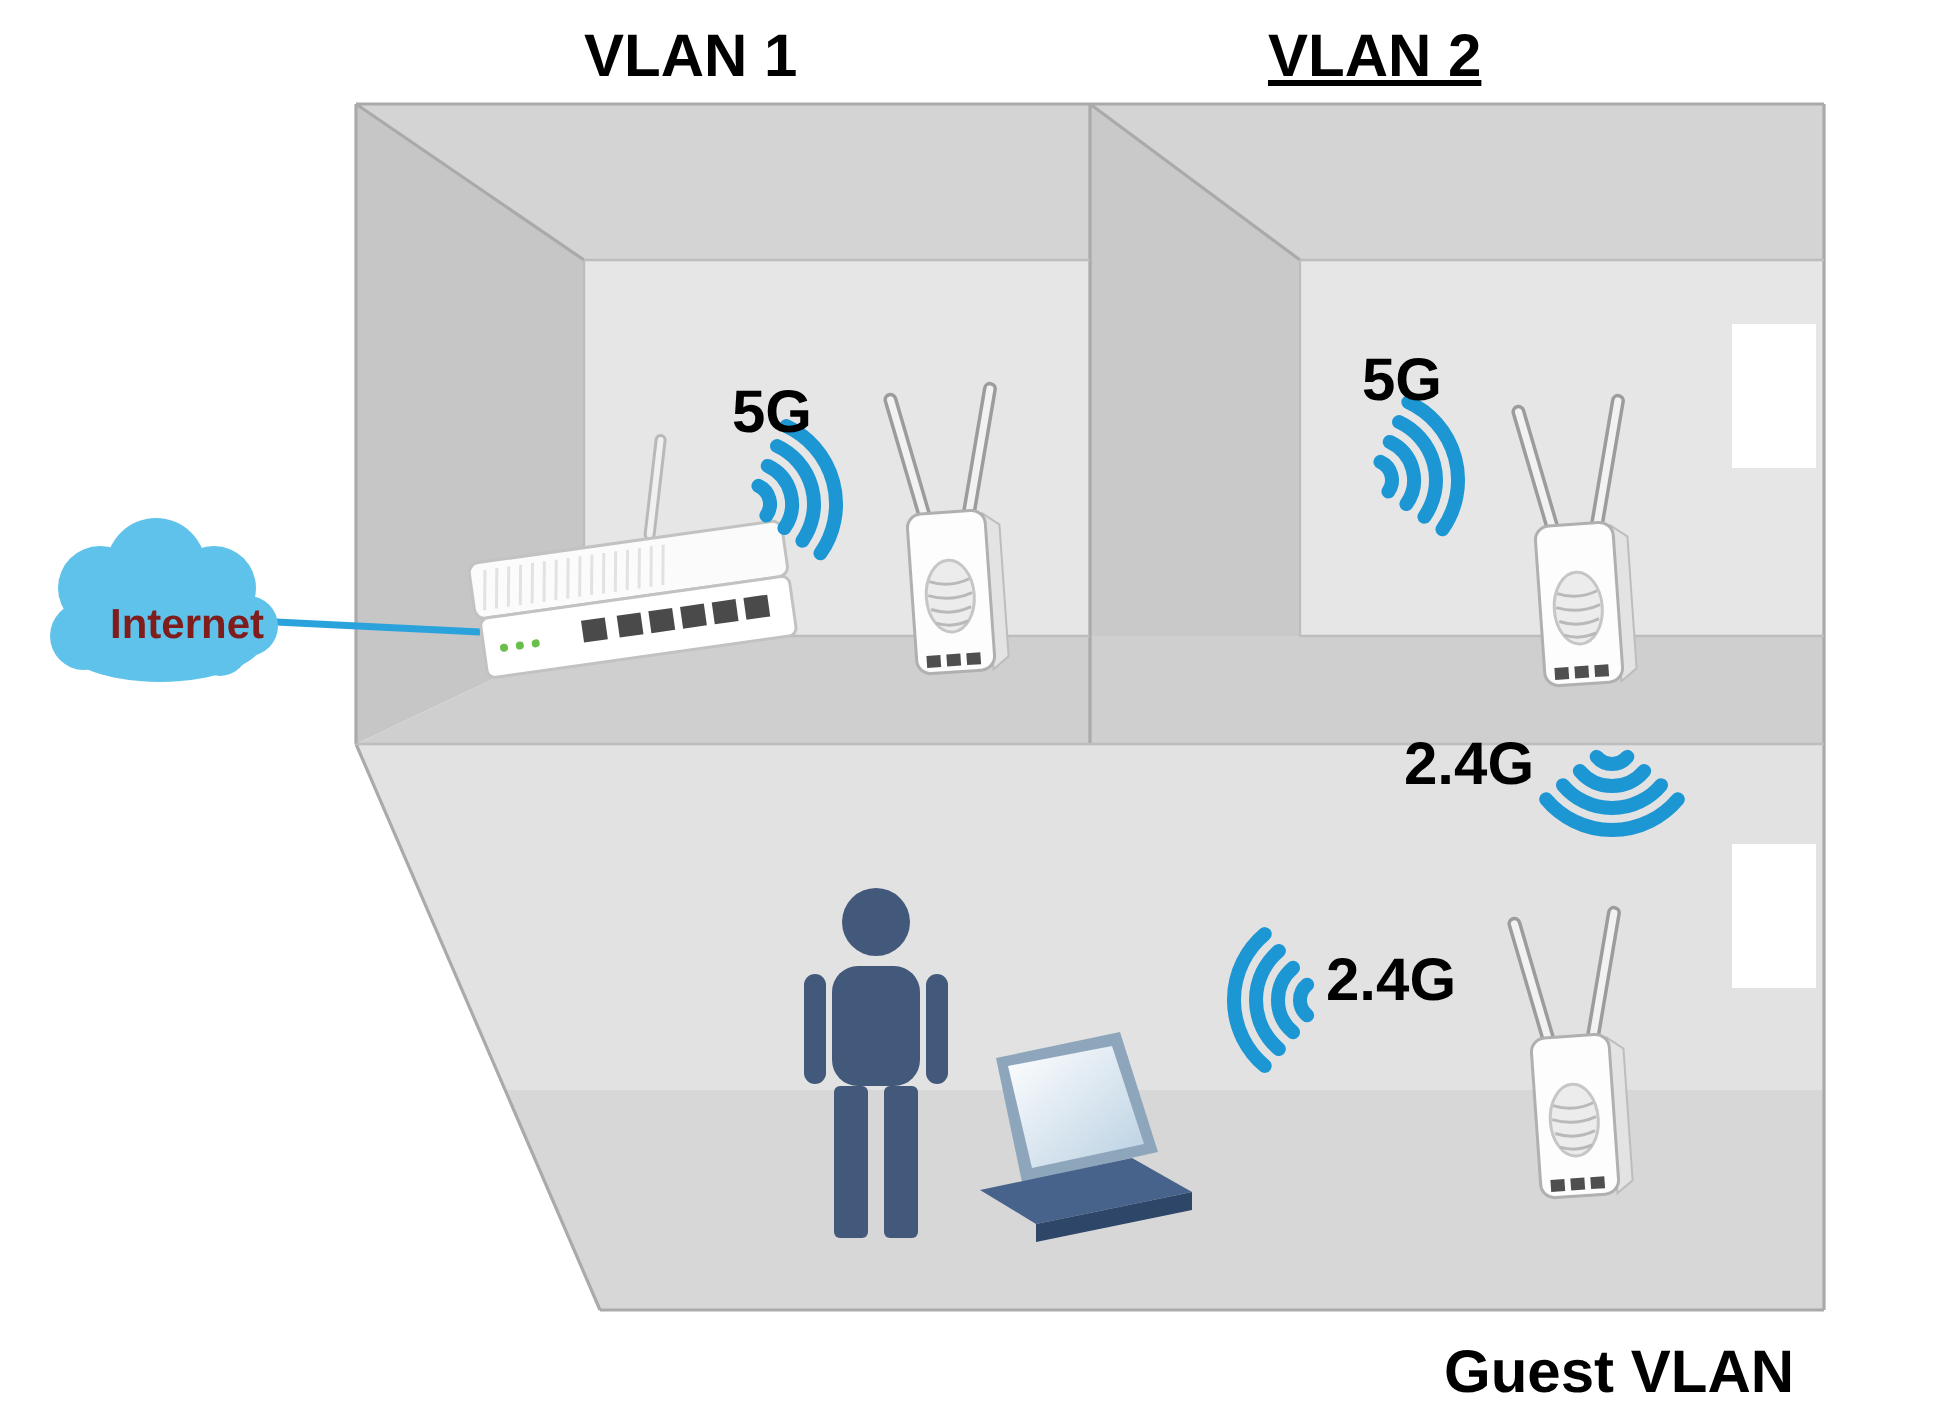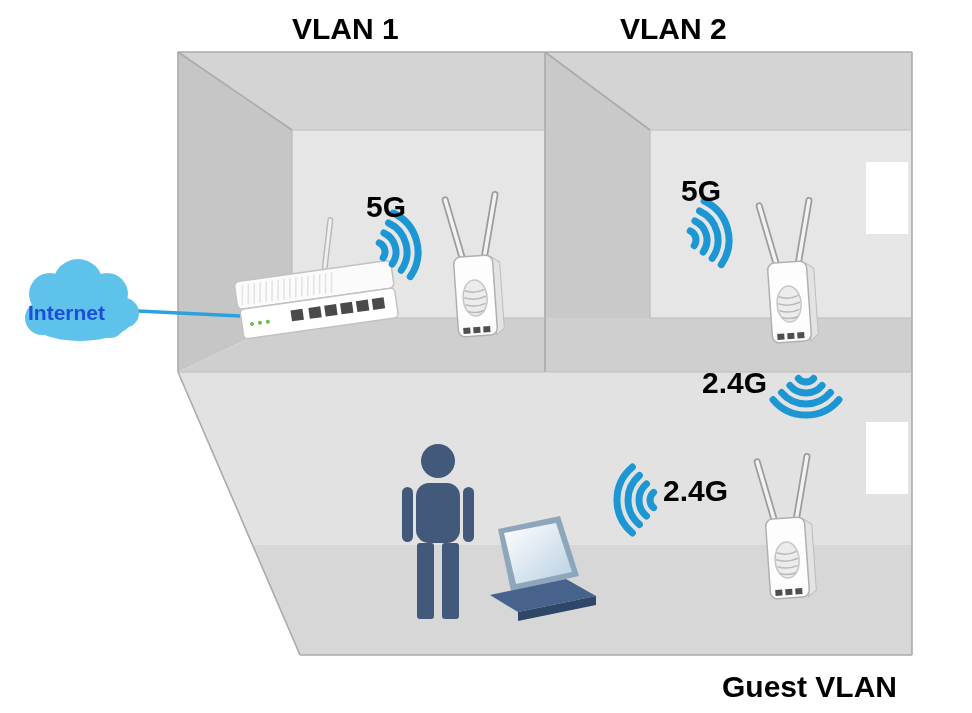--- a/index.html
+++ b/index.html
@@ -15,23 +15,23 @@
     position:absolute;
     font-weight:bold;
     font-size:30px;
     line-height:1;
     color:#000;
     white-space:nowrap;
     user-select:none;
   }
   .lbl-internet{
     font-size:21px;
-    color:#1d4ed8;
+    color:#7f1d1d;
     width:104px;
-    text-align:left;
+    text-align:right;
   }
 </style>
 </head>
 <body>
 
 <div class="stage">
 
   <svg width="972" height="713" viewBox="0 0 972 713">
     <defs>
       <linearGradient id="lapScreen" x1="0" y1="0" x2="1" y2="1">
@@ -129,21 +129,21 @@
 
     <g transform="translate(490,515)">
       <polygon points="8,14 70,1 89,61 21,76" fill="#8ea6bb"></polygon>
       <polygon points="14,18 66,8 82,57 26,69" fill="url(#lapScreen)"></polygon>
       <polygon points="0,80 76,64 106,81 28,97" fill="#47638c"></polygon>
       <polygon points="28,97 106,81 106,90 28,106" fill="#2e4768"></polygon>
     </g>
   </svg>
 
   <div class="lbl" style="left:292px;top:14px;">VLAN 1</div>
-  <div class="lbl" style="left:620px;top:14px;">VLAN 2</div>
+  <div class="lbl" style="left:634px;top:14px;text-decoration:underline;">VLAN 2</div>
   <div class="lbl lbl-internet" style="left:28px;top:302px;">Internet</div>
   <div class="lbl" style="left:366px;top:192px;">5G</div>
   <div class="lbl" style="left:681px;top:176px;">5G</div>
   <div class="lbl" style="left:702px;top:368px;">2.4G</div>
   <div class="lbl" style="left:663px;top:476px;">2.4G</div>
   <div class="lbl" style="left:722px;top:672px;">Guest VLAN</div>
 
 </div>
 
 </body></html>

